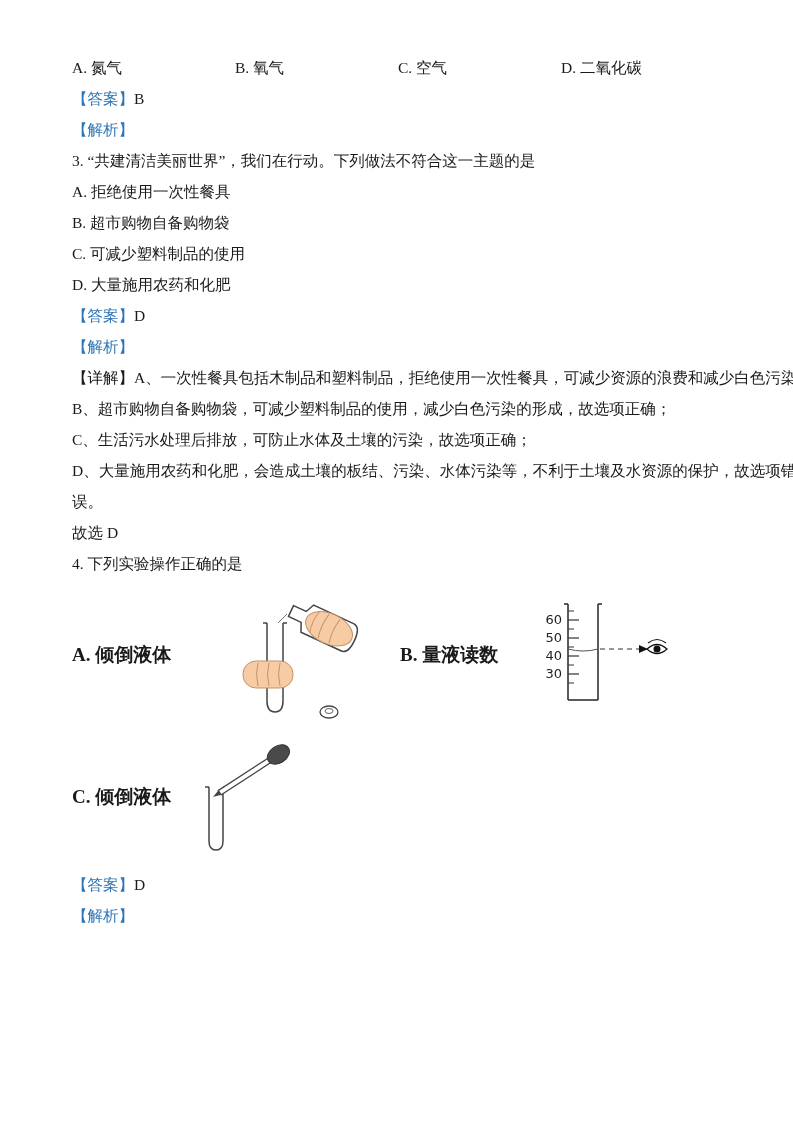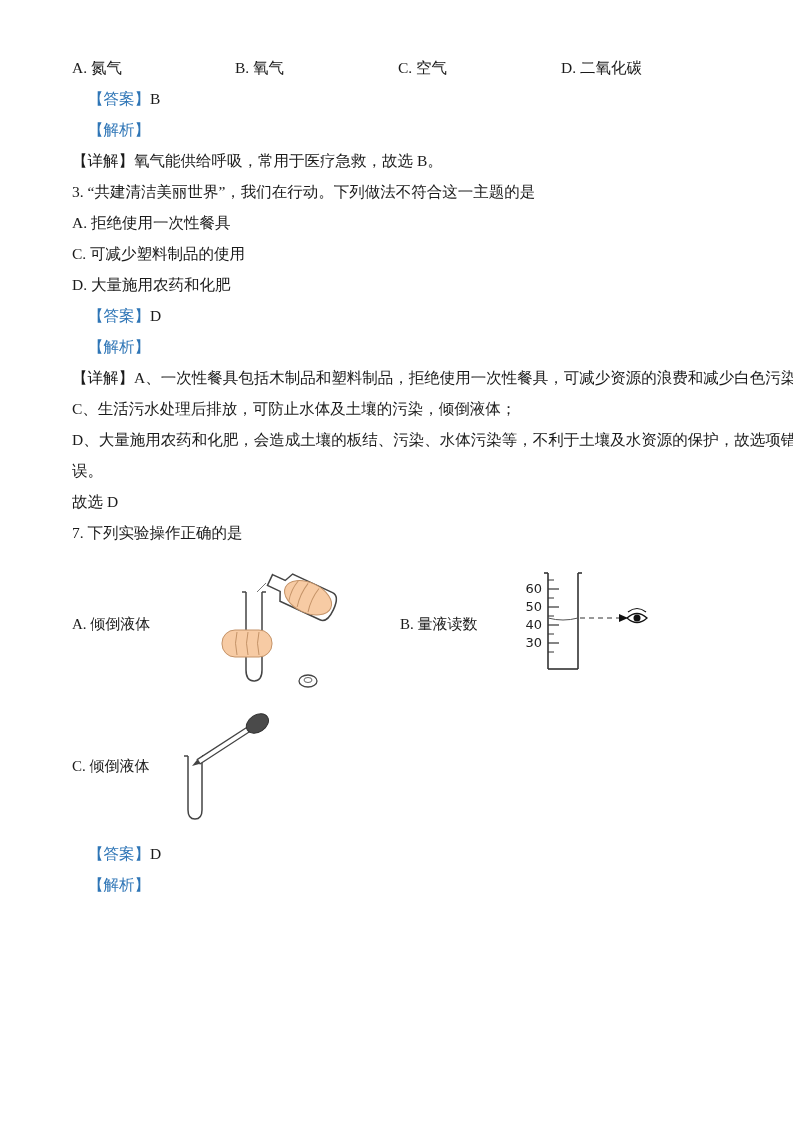--- a/index.html
+++ b/index.html
@@ -4,60 +4,61 @@
 <style>
   :root { --accent: #2E75B6; --ink: #1a1a1a; --skin: #F7CBA4; --skinline: #C49368; }
   html,body { margin:0; padding:0; }
   body {
     width: 793px; height: 1122px; background: #ffffff;
     font-family: "Liberation Serif", "DejaVu Serif", serif;
     color: var(--ink);
   }
   .page { box-sizing: border-box; width: 760px; height: 1122px; padding: 58px 72px 0 72px; }
   .line { margin: 0 0 12px 0; font-size: 15.5px; line-height: 19px; white-space: nowrap; }
-  .blue { color: var(--accent); margin-left: 16px; }
+  .blue { color: var(--accent); }
   .opt-row { display: grid; grid-template-columns: 163px 163px 163px 1fr; margin: 0 0 12px 0; font-size: 15.5px; line-height: 19px; }
   .fig-grid { display: grid; grid-template-columns: 328px 1fr; row-gap: 12px; margin-top: 10px; }
   .fig-cell { display: flex; align-items: center; gap: 8px; }
-  .fig-label { font-size: 15px; white-space: nowrap; flex: 0 0 auto; }
+  .fig-label { font-size: 19px; white-space: nowrap; flex: 0 0 auto; font-weight: bold; }
   svg { display: block; }
   .ans-after-fig { margin-top: 18px; }
   text.scale-num { font-family: "DejaVu Sans", sans-serif; font-size: 13px; fill: #222; }
 </style>
 </head>
 <body>
 
 <div class="page">
 
   <div class="opt-row">
     <span>A. 氮气</span>
     <span>B. 氧气</span>
     <span>C. 空气</span>
     <span>D. 二氧化碳</span>
   </div>
 
   <p class="line"><span class="blue">【答案】</span><span>B</span></p>
   <p class="line"><span class="blue">【解析】</span></p>
-  <p class="line">【详解】氧气能供给呼吸，常用于医疗急救，故选 B。</p>
 
   <p class="line">3. “共建清洁美丽世界”，我们在行动。下列做法不符合这一主题的是</p>
   <p class="line">A. 拒绝使用一次性餐具</p>
+  <p class="line">B. 超市购物自备购物袋</p>
   <p class="line">C. 可减少塑料制品的使用</p>
   <p class="line">D. 大量施用农药和化肥</p>
 
   <p class="line"><span class="blue">【答案】</span><span>D</span></p>
   <p class="line"><span class="blue">【解析】</span></p>
 
   <p class="line">【详解】A、一次性餐具包括木制品和塑料制品，拒绝使用一次性餐具，可减少资源的浪费和减少白色污染，</p>
-  <p class="line">C、生活污水处理后排放，可防止水体及土壤的污染，倾倒液体；</p>
+  <p class="line">B、超市购物自备购物袋，可减少塑料制品的使用，减少白色污染的形成，故选项正确；</p>
+  <p class="line">C、生活污水处理后排放，可防止水体及土壤的污染，故选项正确；</p>
   <p class="line">D、大量施用农药和化肥，会造成土壤的板结、污染、水体污染等，不利于土壤及水资源的保护，故选项错</p>
   <p class="line">误。</p>
   <p class="line">故选 D</p>
 
-  <p class="line">7. 下列实验操作正确的是</p>
+  <p class="line">4. 下列实验操作正确的是</p>
 
   <div class="fig-grid">
 
     <div class="fig-cell">
       <span class="fig-label">A. 倾倒液体</span>
       <svg width="200" height="140" viewBox="0 0 200 140">
 
         <line x1="108" y1="29" x2="97" y2="40" stroke="#777" stroke-width="1"></line>
 
         <g transform="translate(112,26) rotate(25)">

